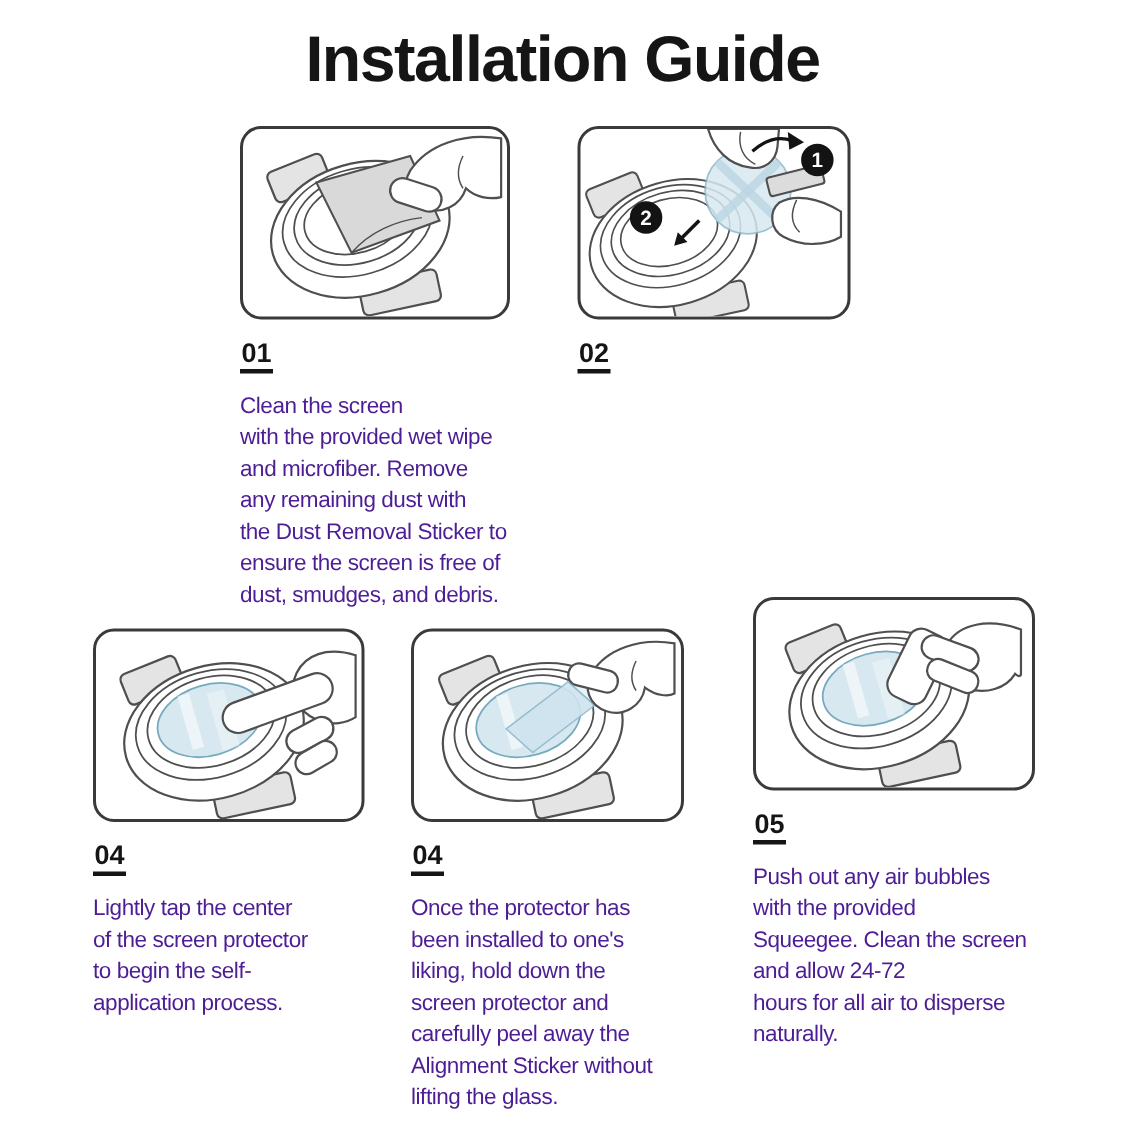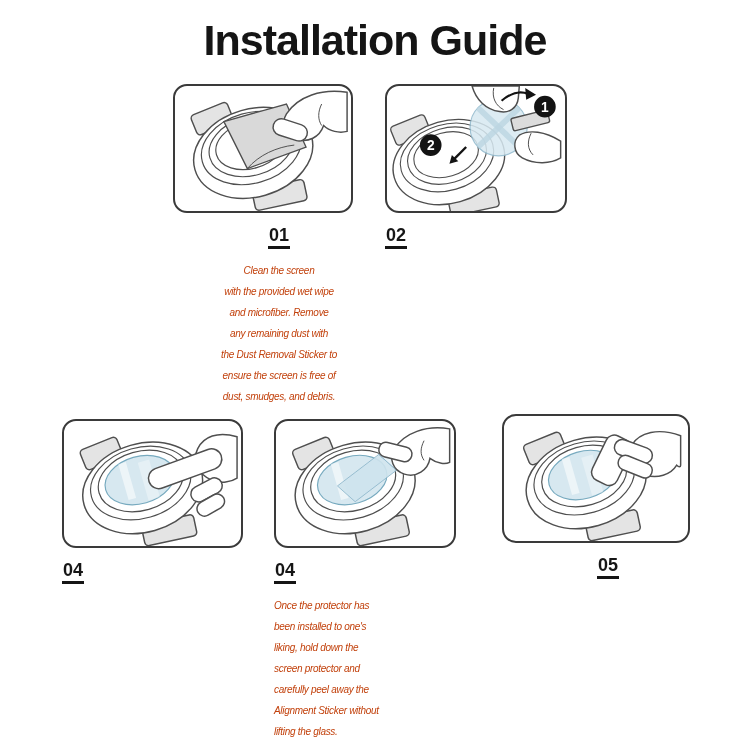--- a/index.html
+++ b/index.html
@@ -16,28 +16,28 @@
   .panel {
     border:2px solid #3a3a3a; border-radius:14px; background:#fff; overflow:hidden;
   }
   .panel svg { display:block; width:100%; height:100%; }
   .stepnum {
     display:inline-block; margin-top:13px; font-size:18px; font-weight:700;
     color:#151515; border-bottom:3px solid #151515; padding:0 1px 2px 1px;
     line-height:1;
   }
   .steptext {
-    margin:11px 0 0 0; font-size:10px; line-height:21px; color:#c2410c;
-    letter-spacing:-0.3px; white-space:pre-line;font-style:italic;
-  }
-  .s1 { left:173px; top:84px;  width:212px;text-align:center; }
+    margin:11px 0 0 0; font-size:15px; line-height:21px; color:#4c1d95;
+    letter-spacing:-0.3px; white-space:pre-line;
+  }
+  .s1 { left:160px; top:84px;  width:212px; }
   .s2 { left:385px; top:84px;  width:212px; }
   .s3 { left:62px;  top:419px; width:212px; }
   .s4 { left:274px; top:419px; width:212px; }
-  .s5 { left:502px; top:414px; width:212px;text-align:center; }
+  .s5 { left:502px; top:398px; width:212px; }
   .s1 .panel { width:176px; height:125px; }
   .s2 .panel { width:178px; height:125px; }
   .s3 .panel { width:177px; height:125px; }
   .s4 .panel { width:178px; height:125px; }
   .s5 .panel { width:184px; height:125px; }
 </style>
 </head>
 <body>
 
 <div class="page">
@@ -139,20 +139,24 @@
         </g>
         <g stroke="#4f4f4f" stroke-width="1.5">
           <path d="M176,16 C156,10 142,16 136,28 C130,40 136,54 150,60 C160,64 170,62 176,58 Z" fill="#ffffff"></path>
           <rect x="128" y="62" width="34" height="16" rx="8" transform="rotate(-28 145 70)" fill="#ffffff"></rect>
           <rect x="134" y="78" width="30" height="15" rx="7.5" transform="rotate(-30 149 85)" fill="#ffffff"></rect>
           <rect x="84" y="38" width="78" height="21" rx="10.5" transform="rotate(-20 123 48)" fill="#ffffff"></rect>
         </g>
       </svg>
     </div>
     <div class="stepnum">04</div>
+    <p class="steptext">Lightly tap the center
+of the screen protector
+to begin the self-
+application process.</p>
   </section>
 
   <section class="step s4">
     <div class="panel">
       <svg viewBox="0 0 180 127">
         <g stroke="#4f4f4f" stroke-width="1.5" fill="none">
           <rect x="18" y="22" width="40" height="22" rx="4" transform="rotate(-22 38 33)" fill="#e4e4e4"></rect>
           <rect x="80" y="100" width="54" height="22" rx="4" transform="rotate(-12 107 111)" fill="#e4e4e4"></rect>
           <ellipse cx="80" cy="68" rx="62" ry="45" transform="rotate(-16 80 68)" fill="#ffffff"></ellipse>
           <ellipse cx="78" cy="63" rx="52" ry="36" transform="rotate(-16 78 63)" fill="#ffffff" stroke-width="1.2"></ellipse>
@@ -198,15 +202,21 @@
           <rect x="92" y="20" width="28" height="50" rx="9" transform="rotate(26 106 45)" fill="#ffffff" stroke="#4f4f4f" stroke-width="1.5"></rect>
         </g>
         <g stroke="#4f4f4f" stroke-width="1.5">
           <path d="M176,20 C154,12 134,16 126,30 C120,42 126,56 140,60 C152,64 166,60 172,50 C174,52 176,52 176,50 Z" fill="#ffffff"></path>
           <rect x="108" y="28" width="40" height="16" rx="8" transform="rotate(20 128 36)" fill="#ffffff"></rect>
           <rect x="112" y="44" width="36" height="15" rx="7" transform="rotate(22 130 51)" fill="#ffffff"></rect>
         </g>
       </svg>
     </div>
     <div class="stepnum">05</div>
+    <p class="steptext">Push out any air bubbles
+with the provided
+Squeegee. Clean the screen
+and allow 24-72
+hours for all air to disperse
+naturally.</p>
   </section>
 
 </div>
 
 </body></html>

